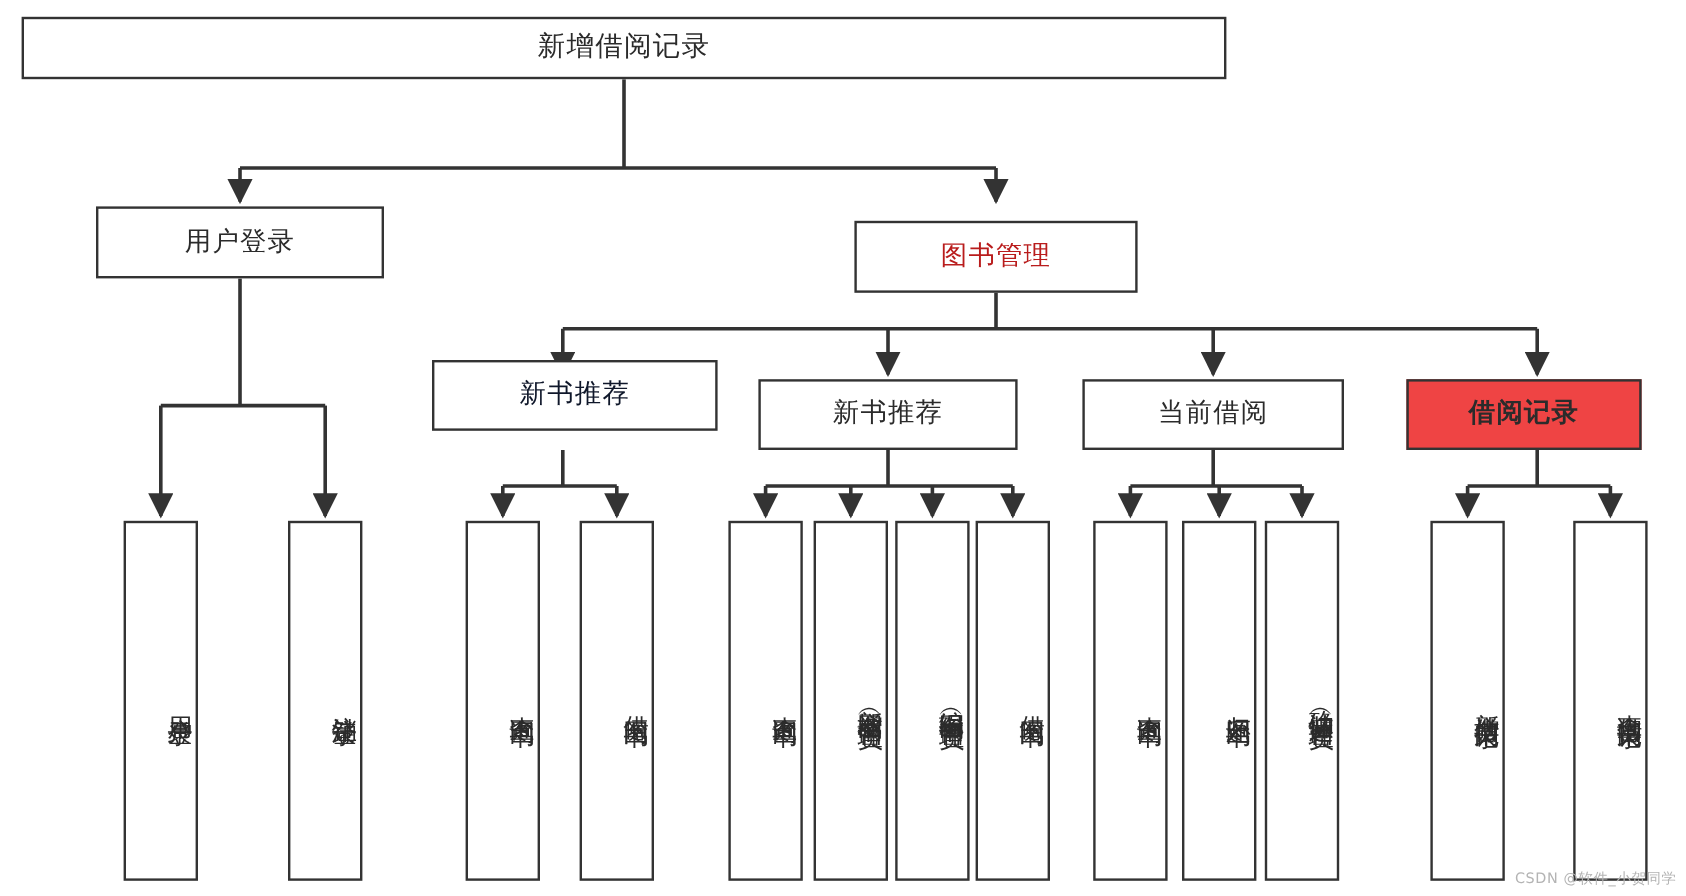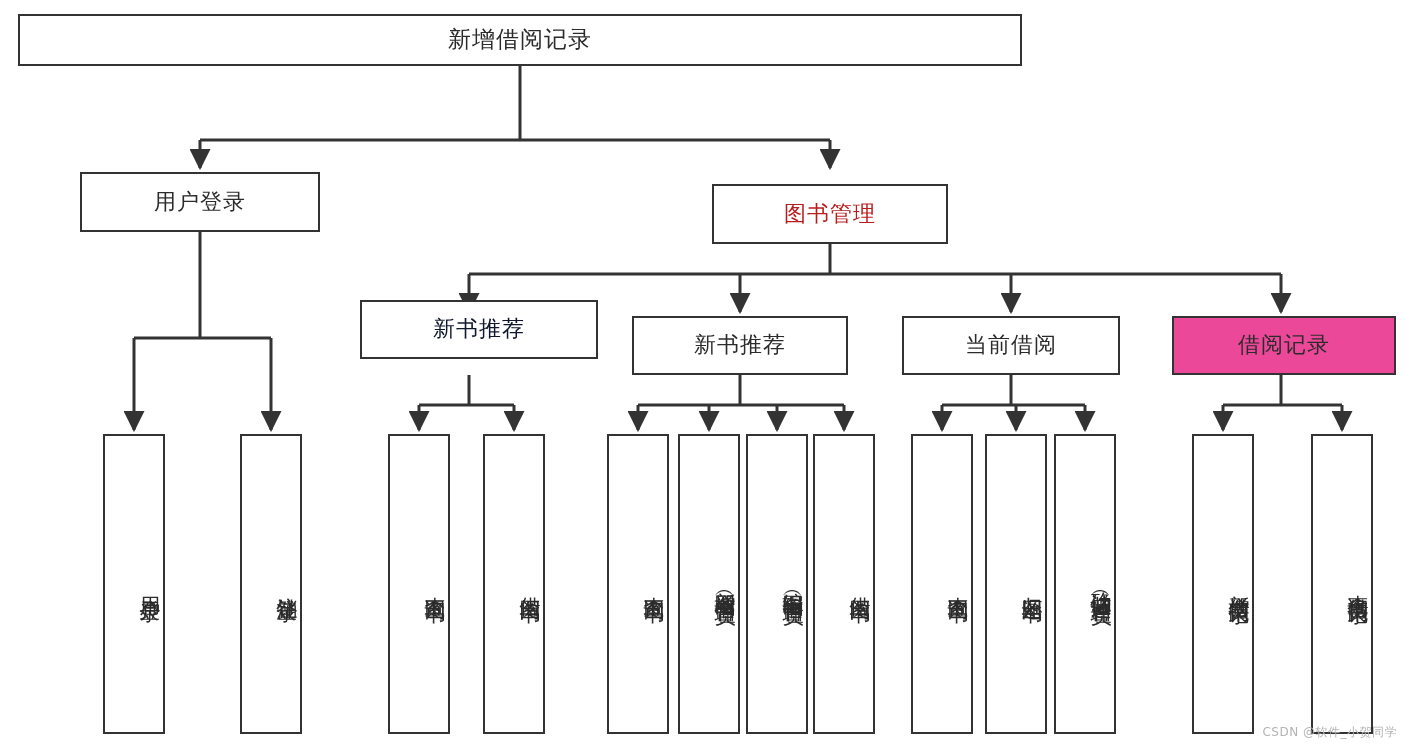--- a/index.html
+++ b/index.html
@@ -135,21 +135,21 @@
 
   <div class="node horizontal" style="left: 360px; top: 300px; width: 238px; height: 59px; border-color: rgb(51, 51, 51); background: rgb(255, 255, 255); color: #0f172a;">
     <span>新书推荐</span>
   </div>
   <div class="node horizontal" style="left: 632px; top: 316px; width: 216px; height: 59px; border-color: rgb(51, 51, 51); background: rgb(255, 255, 255); color: rgb(43, 43, 43);">
     <span>新书推荐</span>
   </div>
   <div class="node horizontal" style="left: 902px; top: 316px; width: 218px; height: 59px; border-color: rgb(51, 51, 51); background: rgb(255, 255, 255); color: rgb(43, 43, 43);">
     <span>当前借阅</span>
   </div>
-  <div class="node horizontal" style="left: 1172px; top: 316px; width: 224px; height: 59px; border-color: rgb(51, 51, 51); background: #ec4899; color: rgb(43, 43, 43);">
+  <div class="node horizontal" style="left: 1172px; top: 316px; width: 196px; height: 59px; border-color: rgb(51, 51, 51); background: #ef4444; color: rgb(43, 43, 43); font-weight: bold;">
     <span>借阅记录</span>
   </div>
 
   <div class="node vertical" style="left: 103px; top: 434px; width: 62px; height: 300px; border-color: rgb(51, 51, 51); background: rgb(255, 255, 255); color: rgb(43, 43, 43);">
     <span>用户登录</span>
   </div>
   <div class="node vertical" style="left: 240px; top: 434px; width: 62px; height: 300px; border-color: rgb(51, 51, 51); background: rgb(255, 255, 255); color: rgb(43, 43, 43);">
     <span>注销登录</span>
   </div>
   <div class="node vertical" style="left: 388px; top: 434px; width: 62px; height: 300px; border-color: rgb(51, 51, 51); background: rgb(255, 255, 255); color: rgb(43, 43, 43);">

